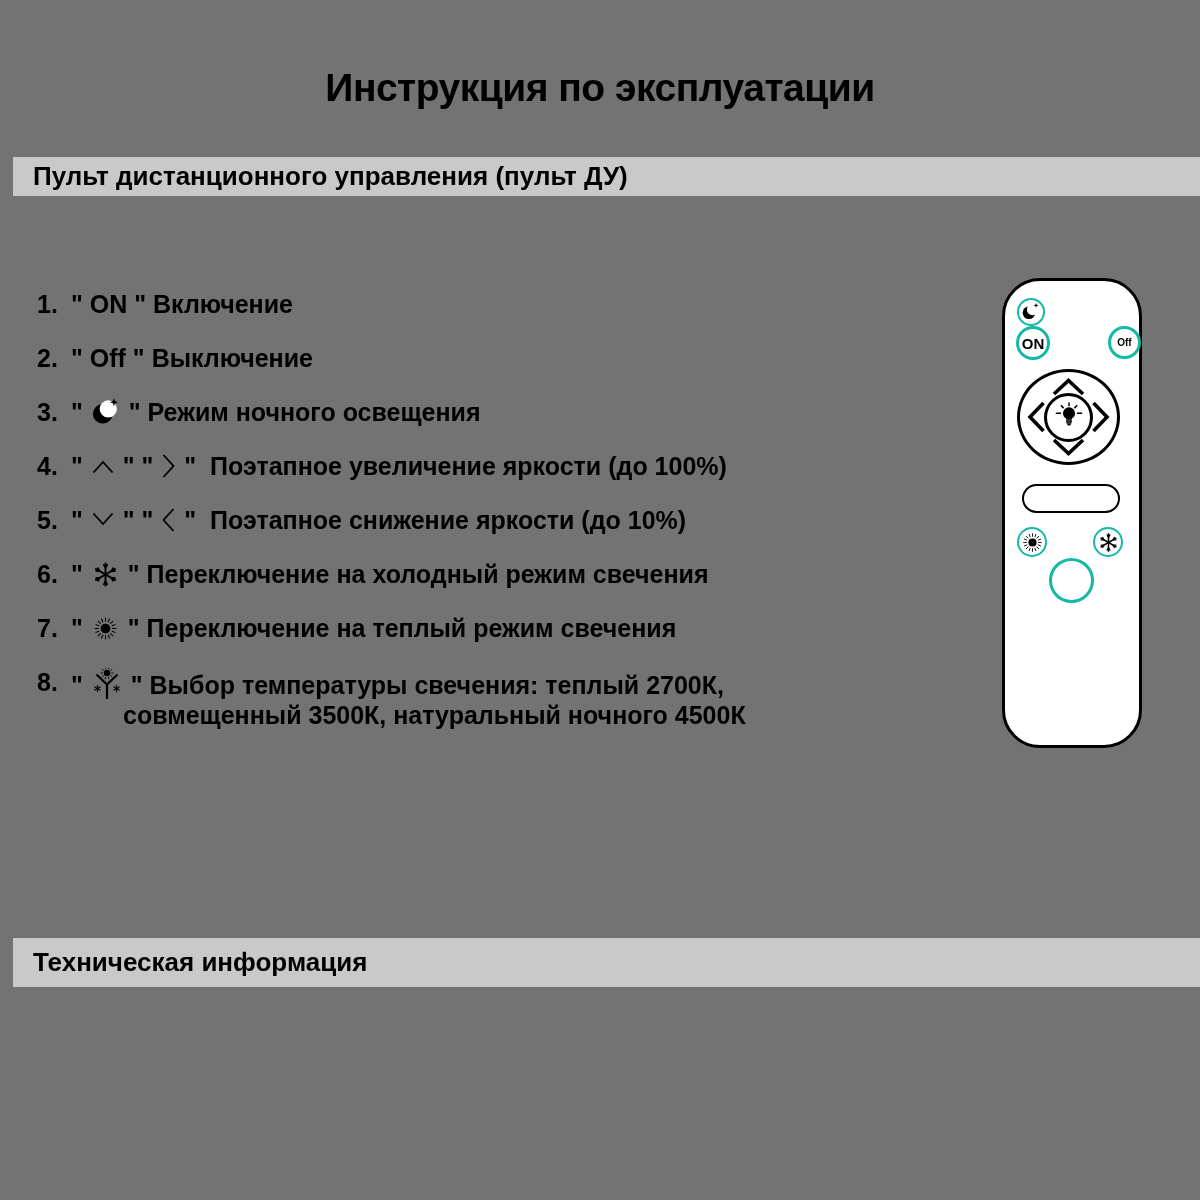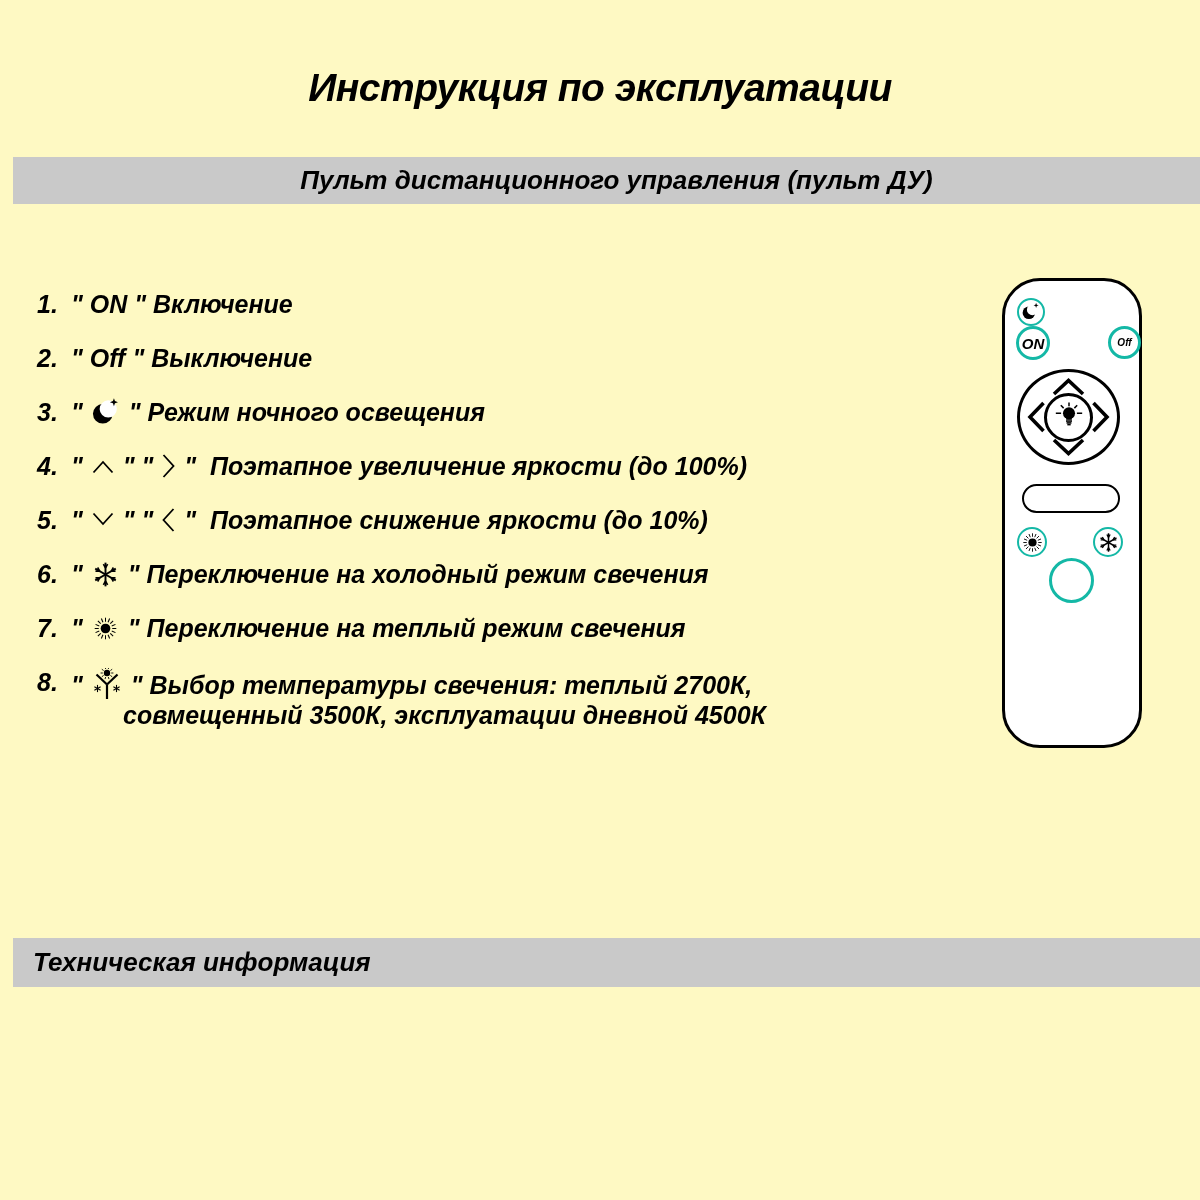--- a/index.html
+++ b/index.html
@@ -1,22 +1,22 @@
 <!DOCTYPE html>
 <html><head>
 <meta charset="utf-8">
 <style>
   html,body{margin:0;padding:0;background:#fff;}
-  #page{position:relative;width:1200px;height:1200px;background:#fef9c3;overflow:hidden;
-        font-family:"Liberation Sans","DejaVu Sans",sans-serif;color:#000;font-style:italic;}
+  #page{position:relative;width:1200px;height:1200px;background:#737373;overflow:hidden;
+        font-family:"Liberation Sans","DejaVu Sans",sans-serif;color:#000;}
   #title{position:absolute;top:66px;left:0;width:100%;text-align:center;
          font-size:39px;font-weight:bold;letter-spacing:-0.5px;}
   .bar{position:absolute;left:13px;right:0;background:#c9c9c9;display:flex;align-items:center;
        padding-left:20px;font-size:26px;font-weight:bold;box-sizing:border-box;}
-  #bar-remote{top:157px;height:47px;justify-content:center;}
+  #bar-remote{top:157px;height:39px;}
   #bar-tech{top:938px;height:49px;}
 
   
   #instruction-list{position:absolute;left:37px;top:290px;}
   .item{display:flex;align-items:center;height:28px;margin-bottom:26px;
         font-size:25px;font-weight:bold;}
   .item.two-line{height:auto;}
   .num{width:34px;flex:none;}
   .content{display:flex;align-items:center;white-space:pre;}
   .content span{white-space:pre;}
@@ -155,21 +155,21 @@
                 <line x1="13.70212862362522" y1="1.005562631560355" x2="13.022291236000335" y2="-1.0867617042889828" stroke="#000" stroke-width="0.9" stroke-linecap="butt"></line>
                 <line x1="16.29787137637478" y1="1.0055626315603545" x2="16.97770876399966" y2="-1.0867617042889837" stroke="#000" stroke-width="0.9" stroke-linecap="butt"></line>
                 <line x1="18.39787137637478" y1="2.5313019403716117" x2="20.177708763999664" y2="1.2381743853281701" stroke="#000" stroke-width="0.9" stroke-linecap="butt"></line>
                 <line x1="5.5" y1="16.9" x2="5.5" y2="24.1" stroke="#000" stroke-width="1.1" stroke-linecap="butt"></line>
                 <line x1="8.617691453623978" y1="18.7" x2="2.3823085463760214" y2="22.3" stroke="#000" stroke-width="1.1" stroke-linecap="butt"></line>
                 <line x1="8.61769145362398" y1="22.299999999999997" x2="2.38230854637602" y2="18.700000000000003" stroke="#000" stroke-width="1.1" stroke-linecap="butt"></line>
                 <line x1="24.5" y1="16.9" x2="24.5" y2="24.1" stroke="#000" stroke-width="1.1" stroke-linecap="butt"></line>
                 <line x1="27.61769145362398" y1="18.7" x2="21.38230854637602" y2="22.3" stroke="#000" stroke-width="1.1" stroke-linecap="butt"></line>
                 <line x1="27.61769145362398" y1="22.299999999999997" x2="21.38230854637602" y2="18.700000000000003" stroke="#000" stroke-width="1.1" stroke-linecap="butt"></line>
               </svg></span><span> " Выбор температуры свечения: теплый 2700К,</span></span>
-          <span class="line2">совмещенный 3500К, эксплуатации дневной 4500К</span>
+          <span class="line2">совмещенный 3500К, натуральный ночного 4500К</span>
         </span>
       </div>
     </div>
 
   <div id="remote">
     <div id="btn-night" class="rbtn">
       <span class="seg-icon">
           <svg width="18" height="19.2" viewBox="0 0 30 32">
             <circle cx="11.5" cy="18" r="10.5" fill="#000"></circle>
             <circle cx="17.4" cy="12.8" r="9.2" fill="#fff"></circle>

